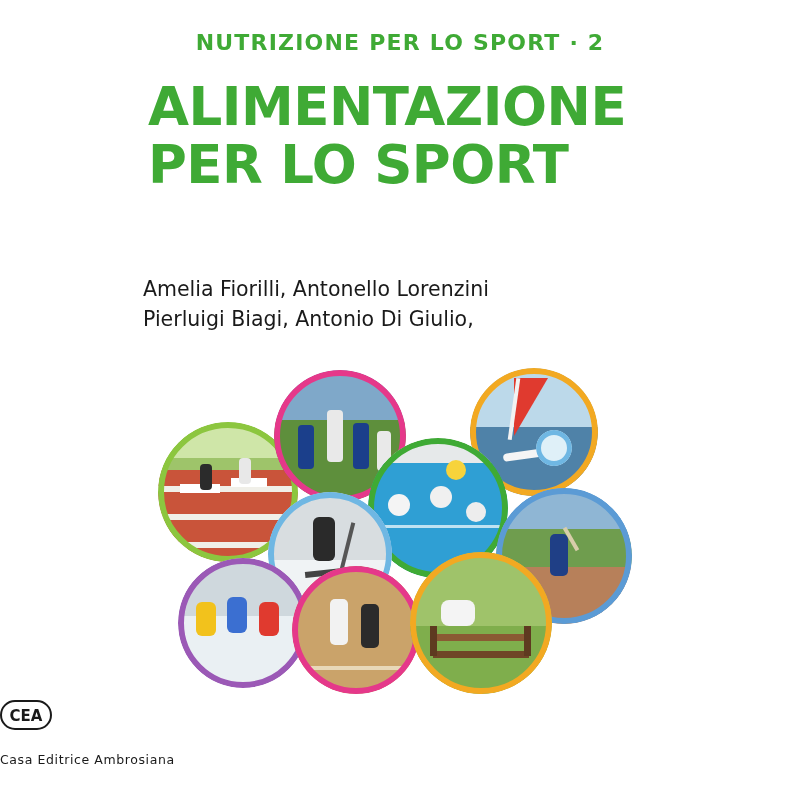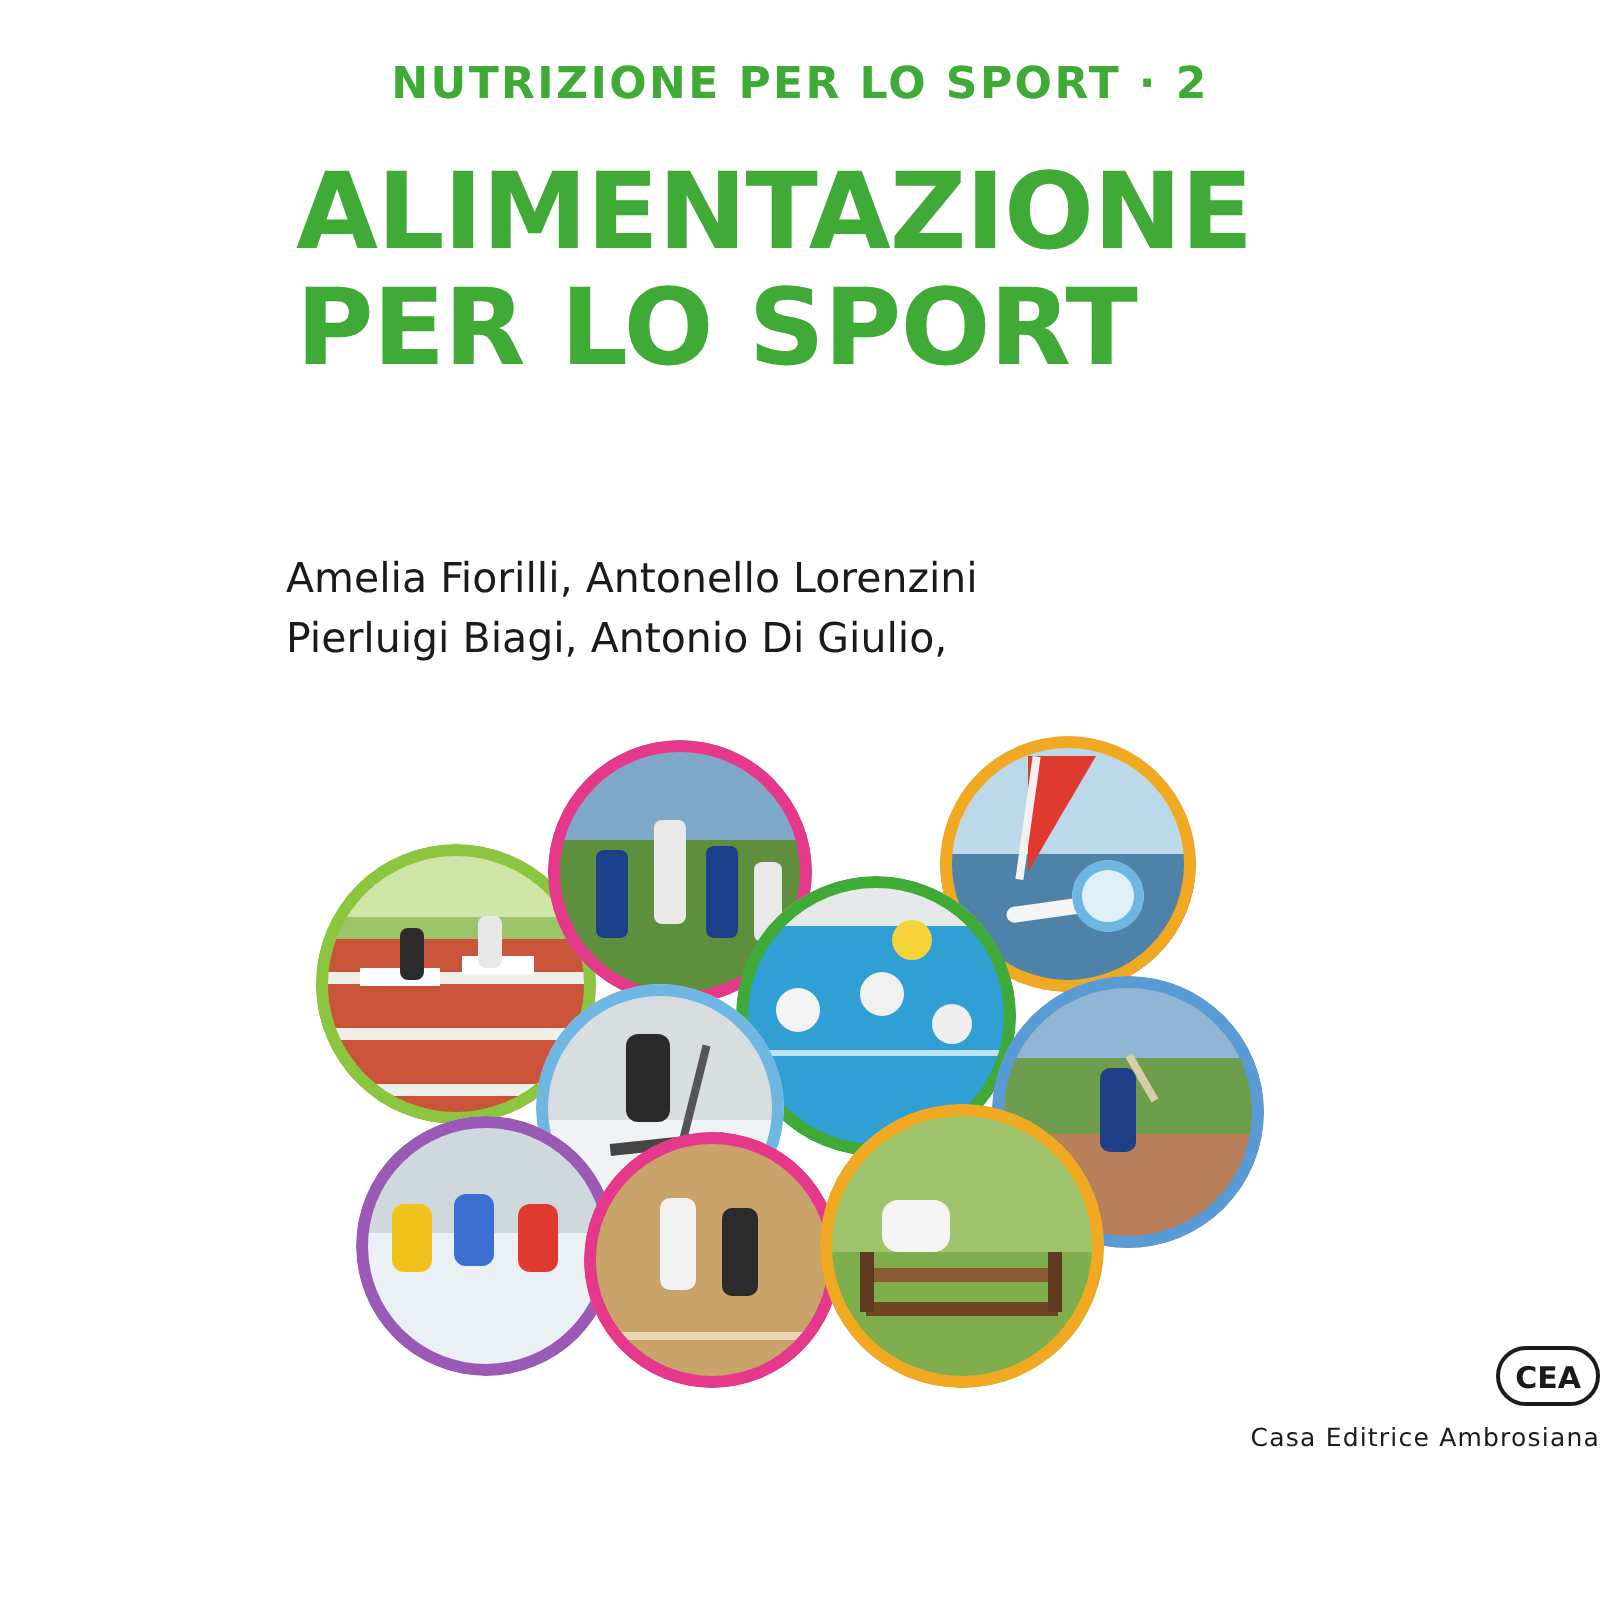--- a/index.html
+++ b/index.html
@@ -80,34 +80,34 @@
   }
   .bubble .ring {
     position: absolute;
     inset: 0;
     border-radius: 50%;
     box-sizing: border-box;
   }
   
   .publisher {
     position: absolute;
-    top: 673px;
+    top: 700px;
     left: 0;
     width: 800px;
-    text-align: right;
+    text-align: left;
   }
   .publisher-logo {
     display: inline-block;
     width: 52px;
     height: 30px;
     position: relative;
   }
   .publisher-name {
     display: block;
-    margin-top: 3px;
+    margin-top: 18px;
     font-size: 12.5px;
     letter-spacing: 0.6px;
     color: #1a1a1a;
     font-family: "DejaVu Sans", sans-serif;
   }
 </style>
 </head>
 <body>
 
 <div class="cover">

